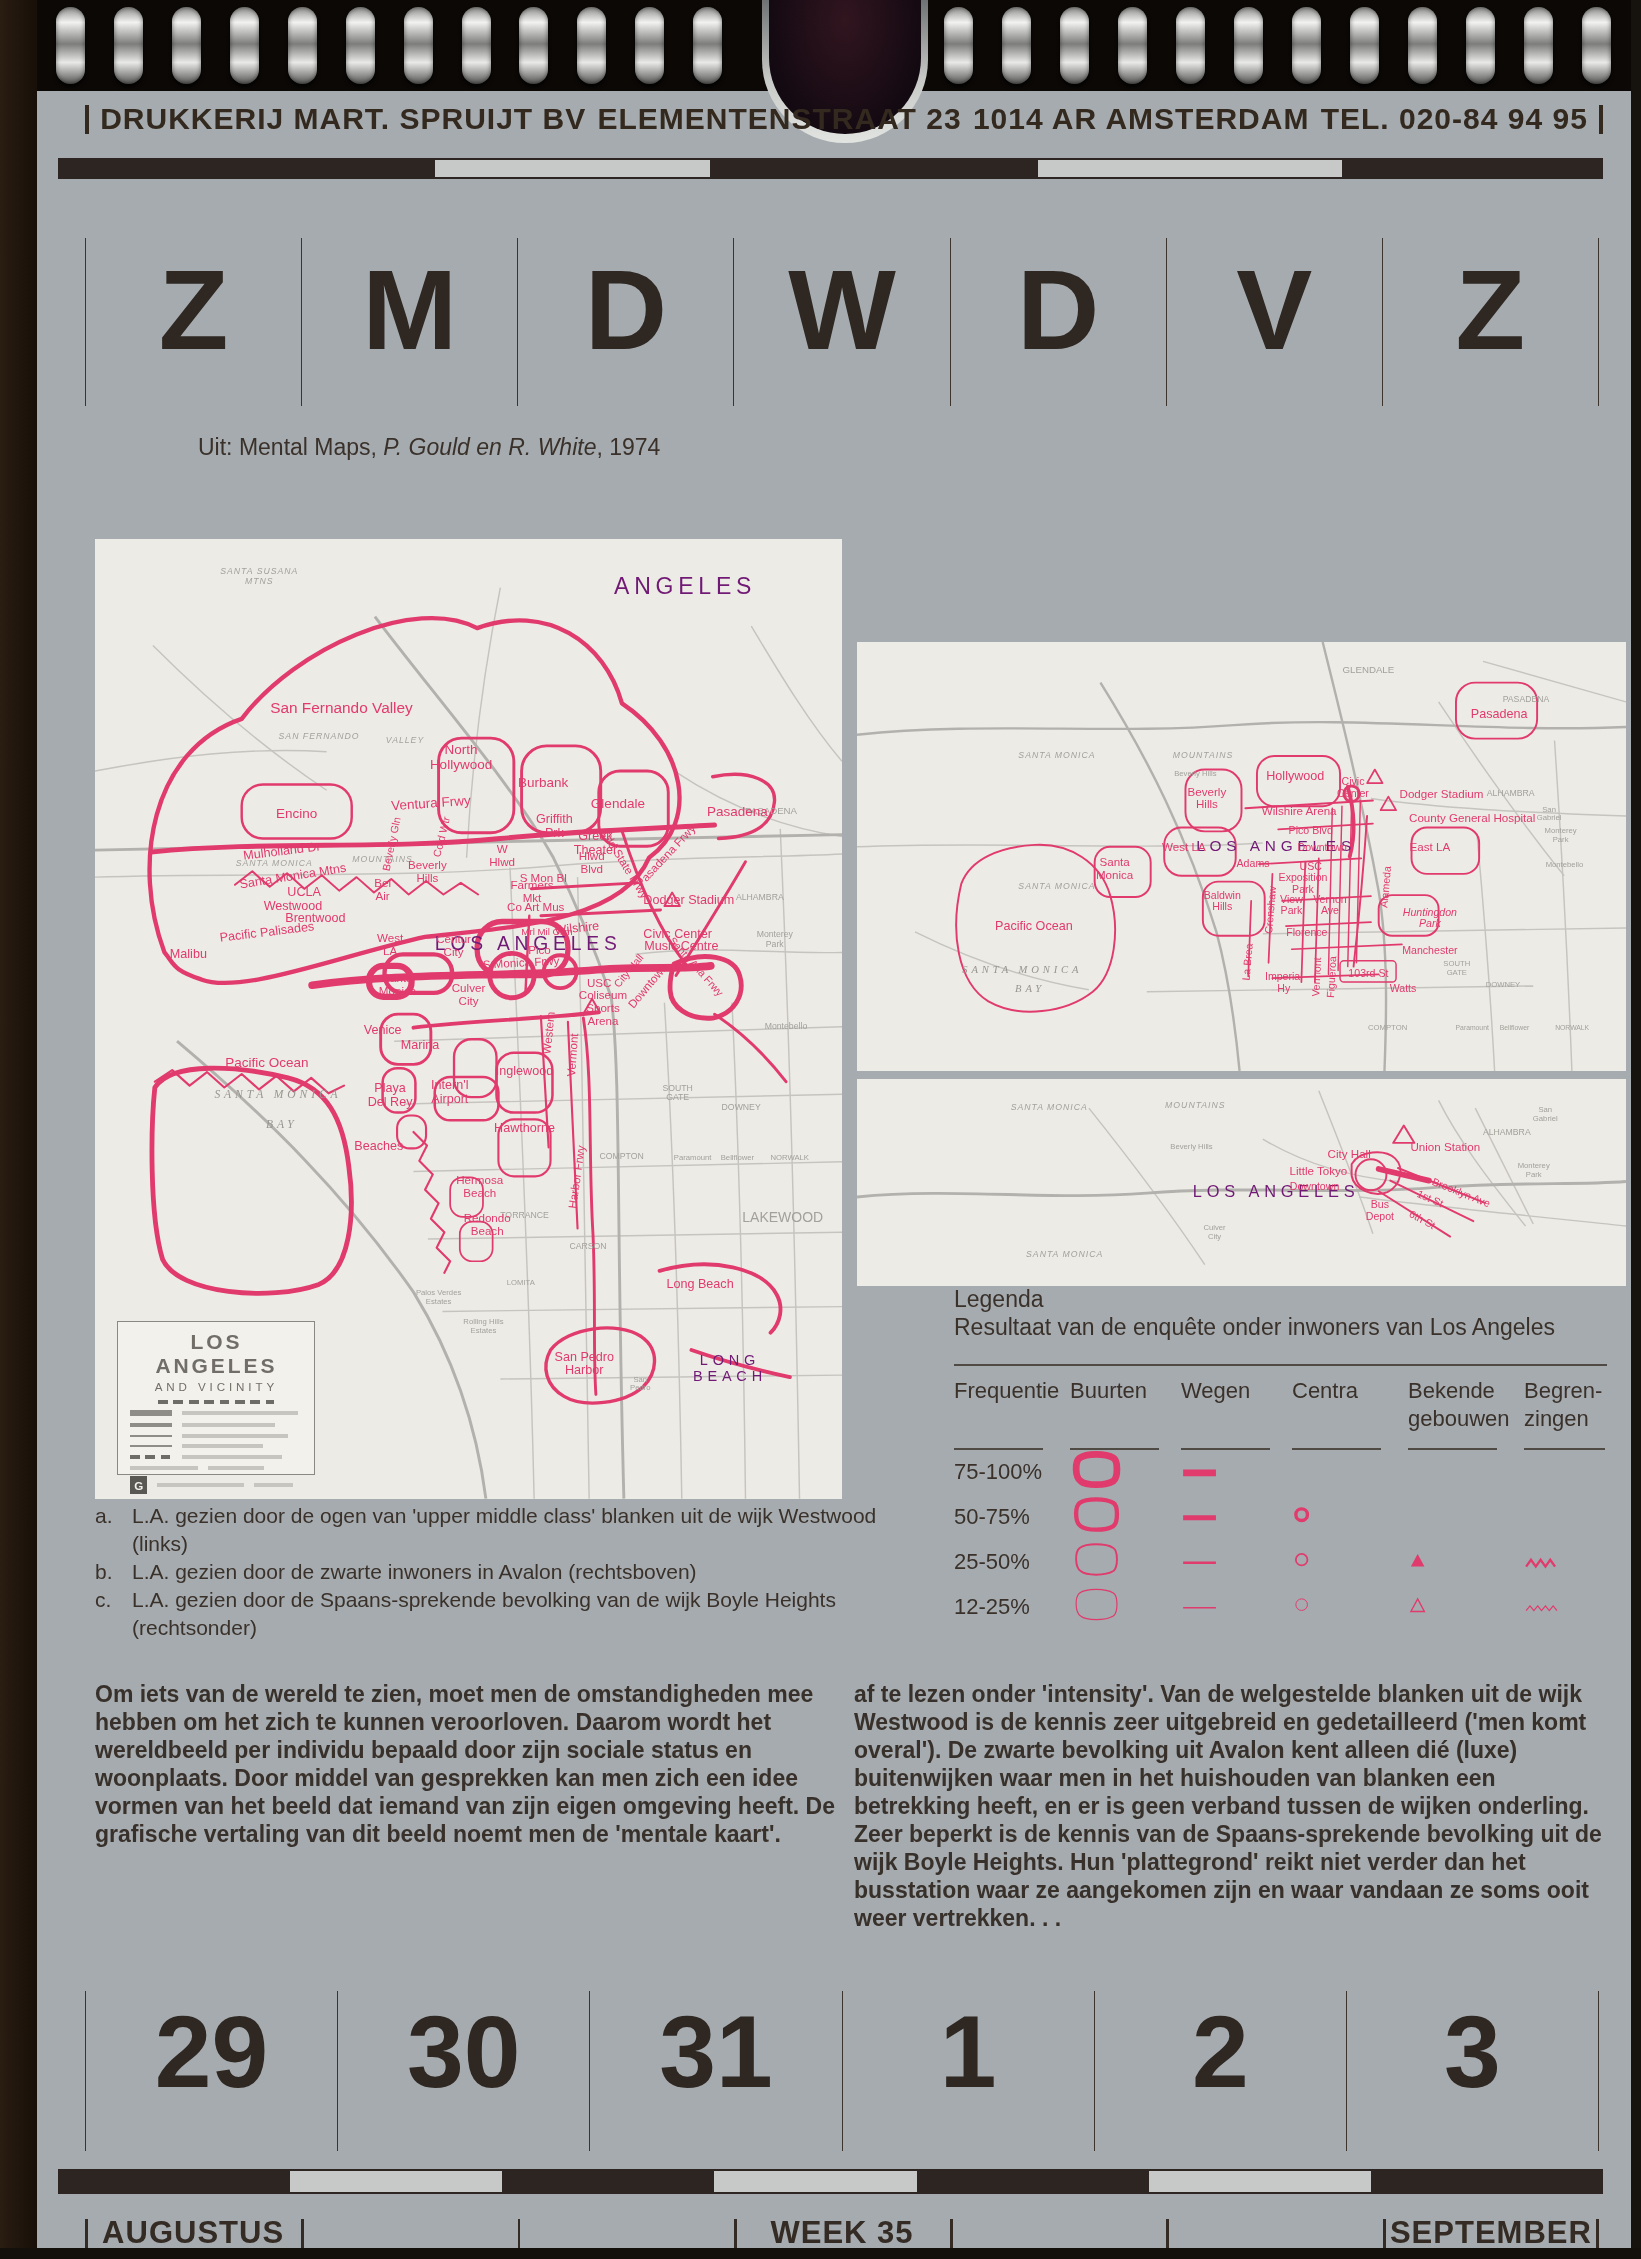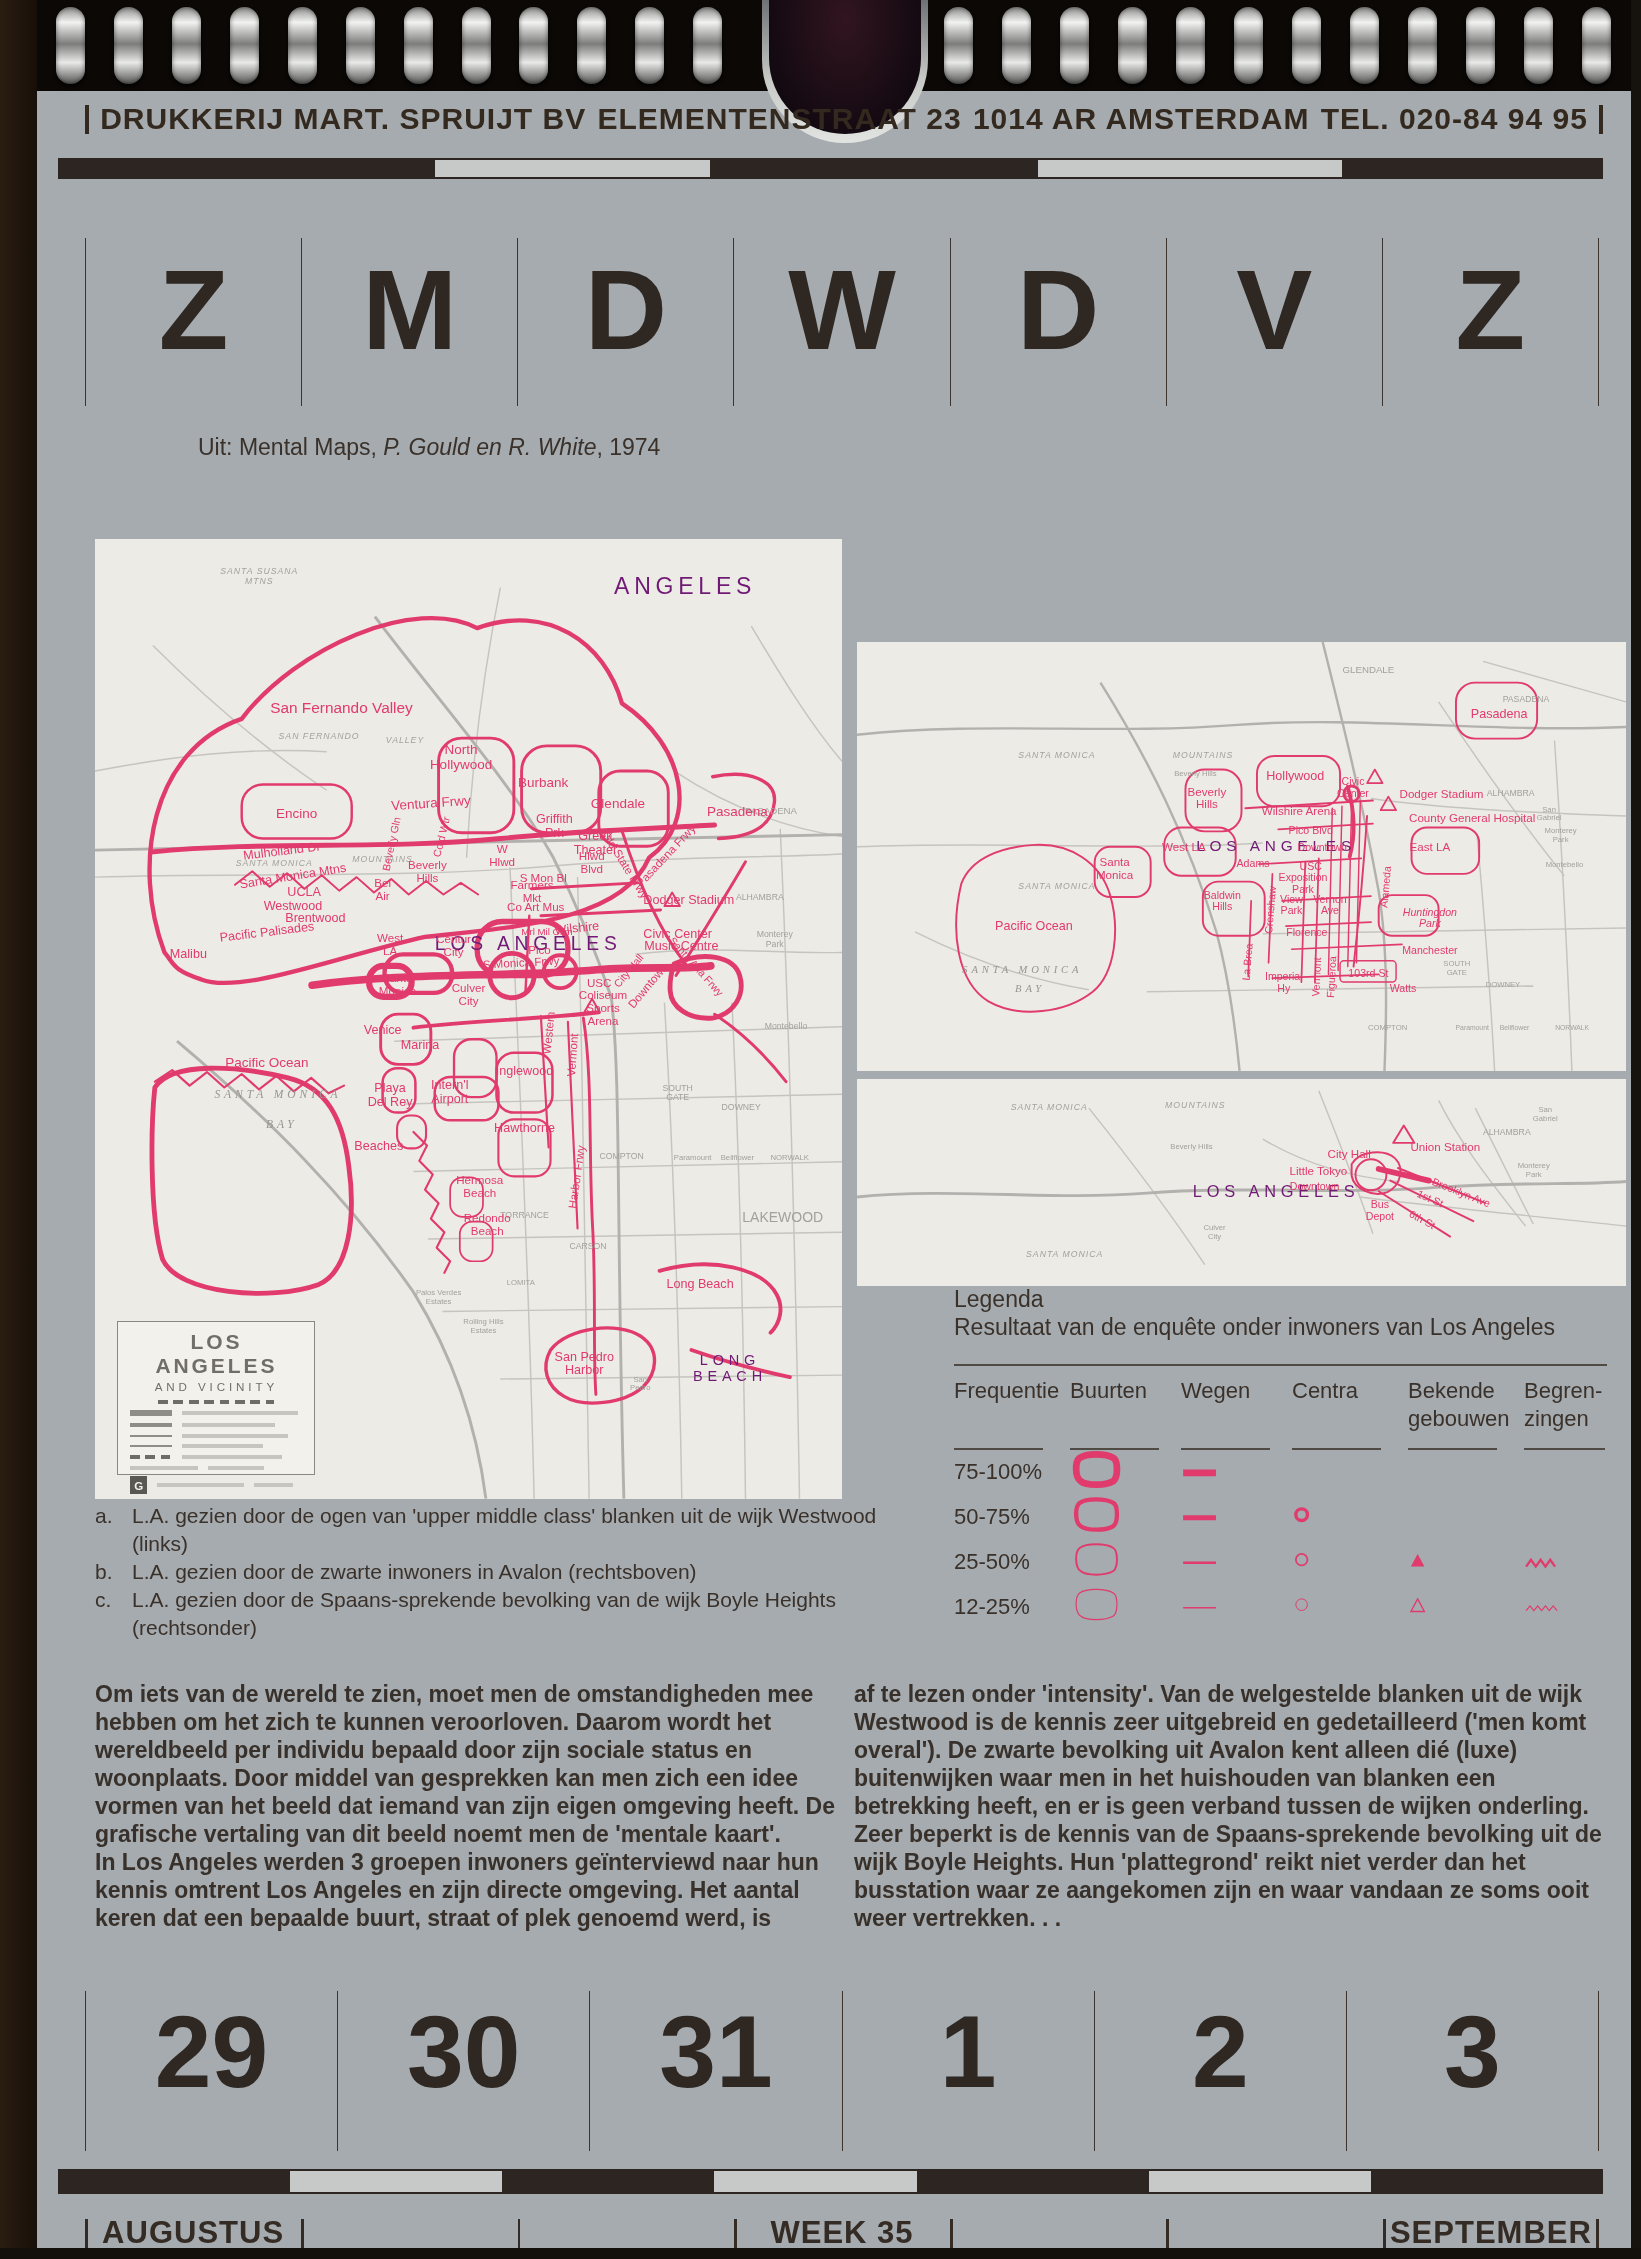--- a/index.html
+++ b/index.html
@@ -675,21 +675,20 @@
       <div class="cap">
         <span class="ltr">c.</span>
         <span class="txt">L.A. gezien door de Spaans-sprekende bevolking van de wijk Boyle Heights
 (rechtsonder)</span>
       </div>
     </div>
 
   <div class="abs bodycol" style="left:95px;top:1680px;width:745px;">
 
   <p>Om iets van de wereld te zien, moet men de omstandigheden mee hebben om het zich te kunnen veroorloven. Daarom wordt het wereldbeeld per individu bepaald door zijn sociale status en woonplaats. Door middel van gesprekken kan men zich een idee vormen van het beeld dat iemand van zijn eigen omgeving heeft. De grafische vertaling van dit beeld noemt men de 'mentale kaart'.</p>
-      <p>In Los Angeles werden 3 groepen inwoners geïnterviewd naar hun kennis omtrent Los Angeles en zijn directe omgeving. Het aantal keren dat een bepaalde buurt, straat of plek genoemd werd, is</p>
     </div>
   <div class="abs bodycol" style="left:854px;top:1680px;width:751px;">
 
   <p>af te lezen onder 'intensity'. Van de welgestelde blanken uit de wijk Westwood is de kennis zeer uitgebreid en gedetailleerd ('men komt overal'). De zwarte bevolking uit Avalon kent alleen dié (luxe) buitenwijken waar men in het huishouden van blanken een betrekking heeft, en er is geen verband tussen de wijken onderling.</p>
       <p>Zeer beperkt is de kennis van de Spaans-sprekende bevolking uit de wijk Boyle Heights. Hun 'plattegrond' reikt niet verder dan het busstation waar ze aangekomen zijn en waar vandaan ze soms ooit weer vertrekken. . .</p>
     </div>
 
   <div class="abs grid7" style="left:85px;top:1991px;width:1514px;height:160px;">
 
       <div class="cell">

